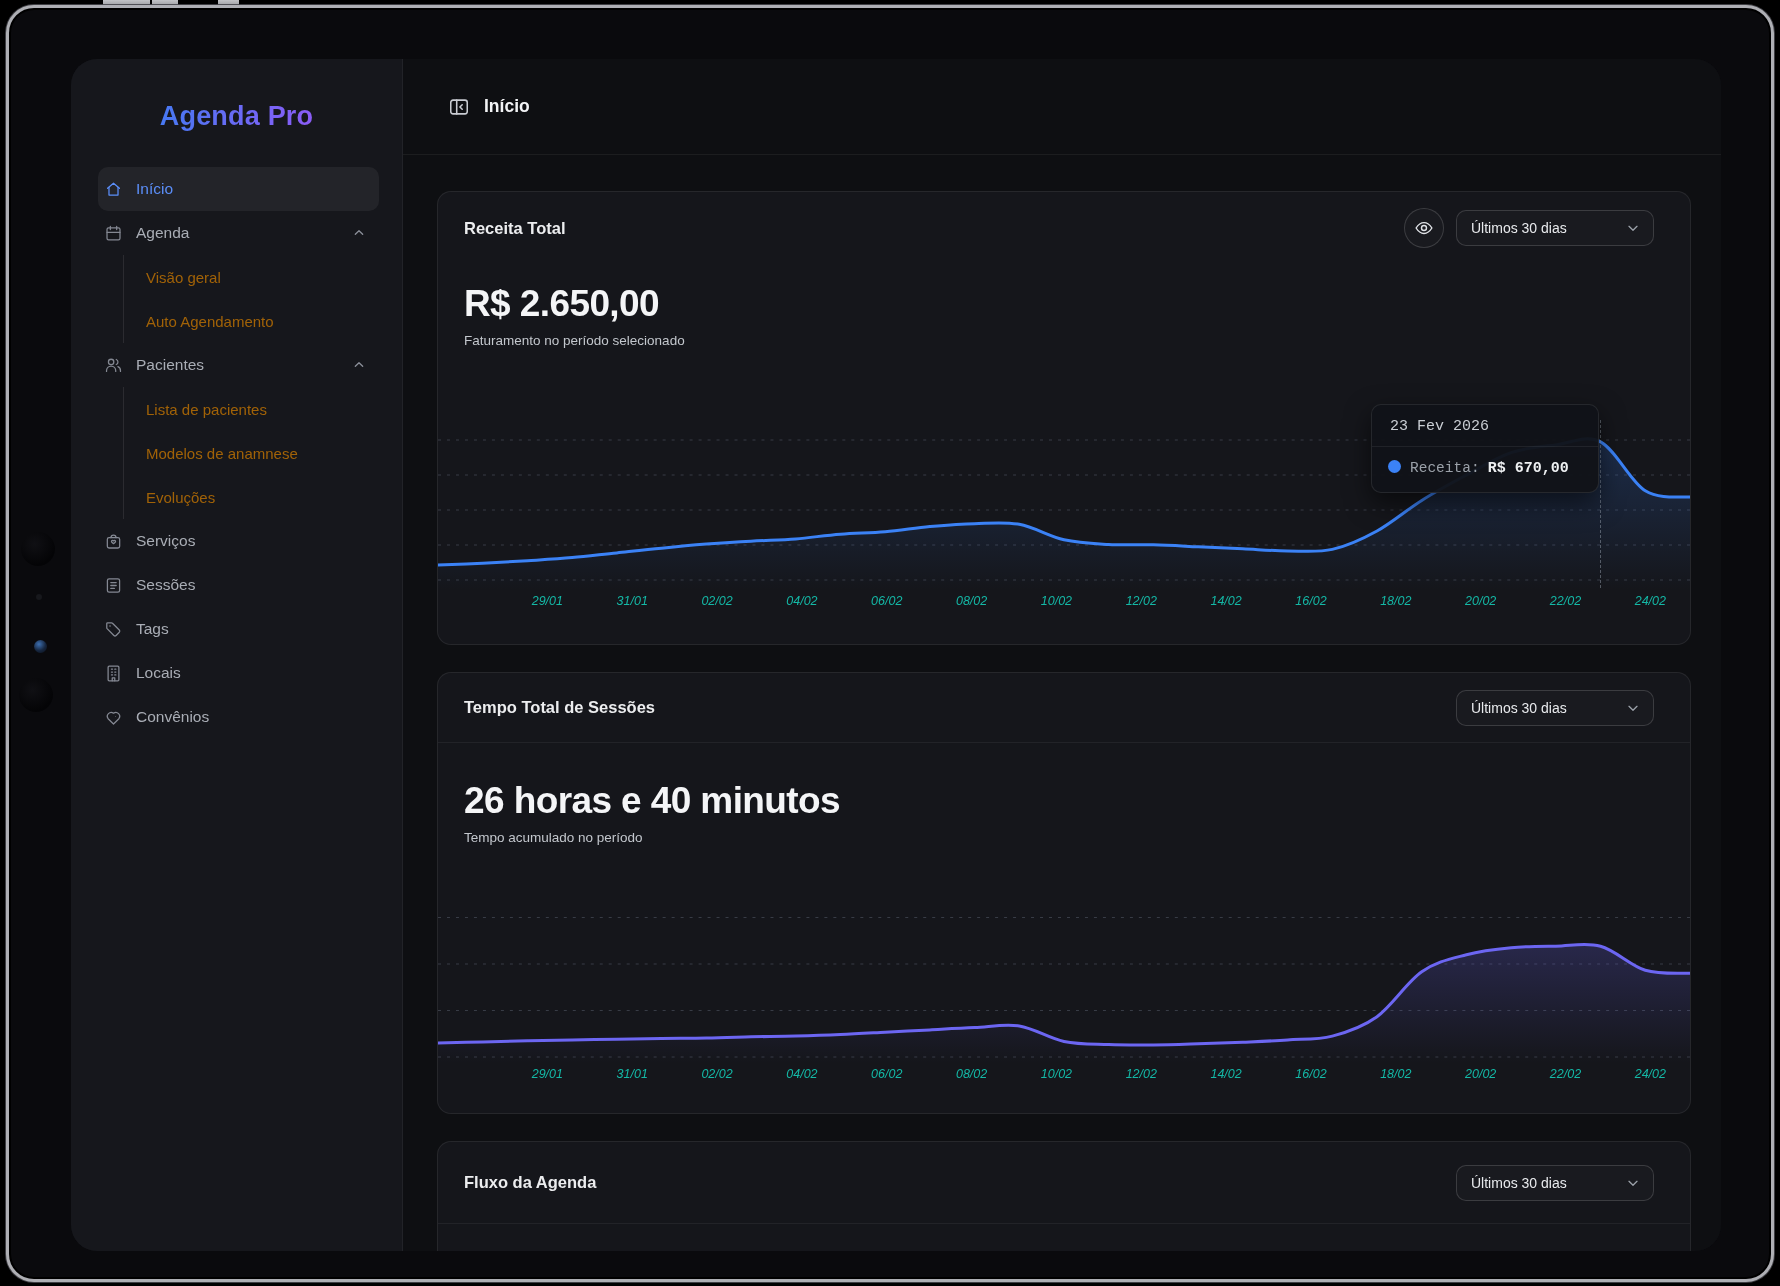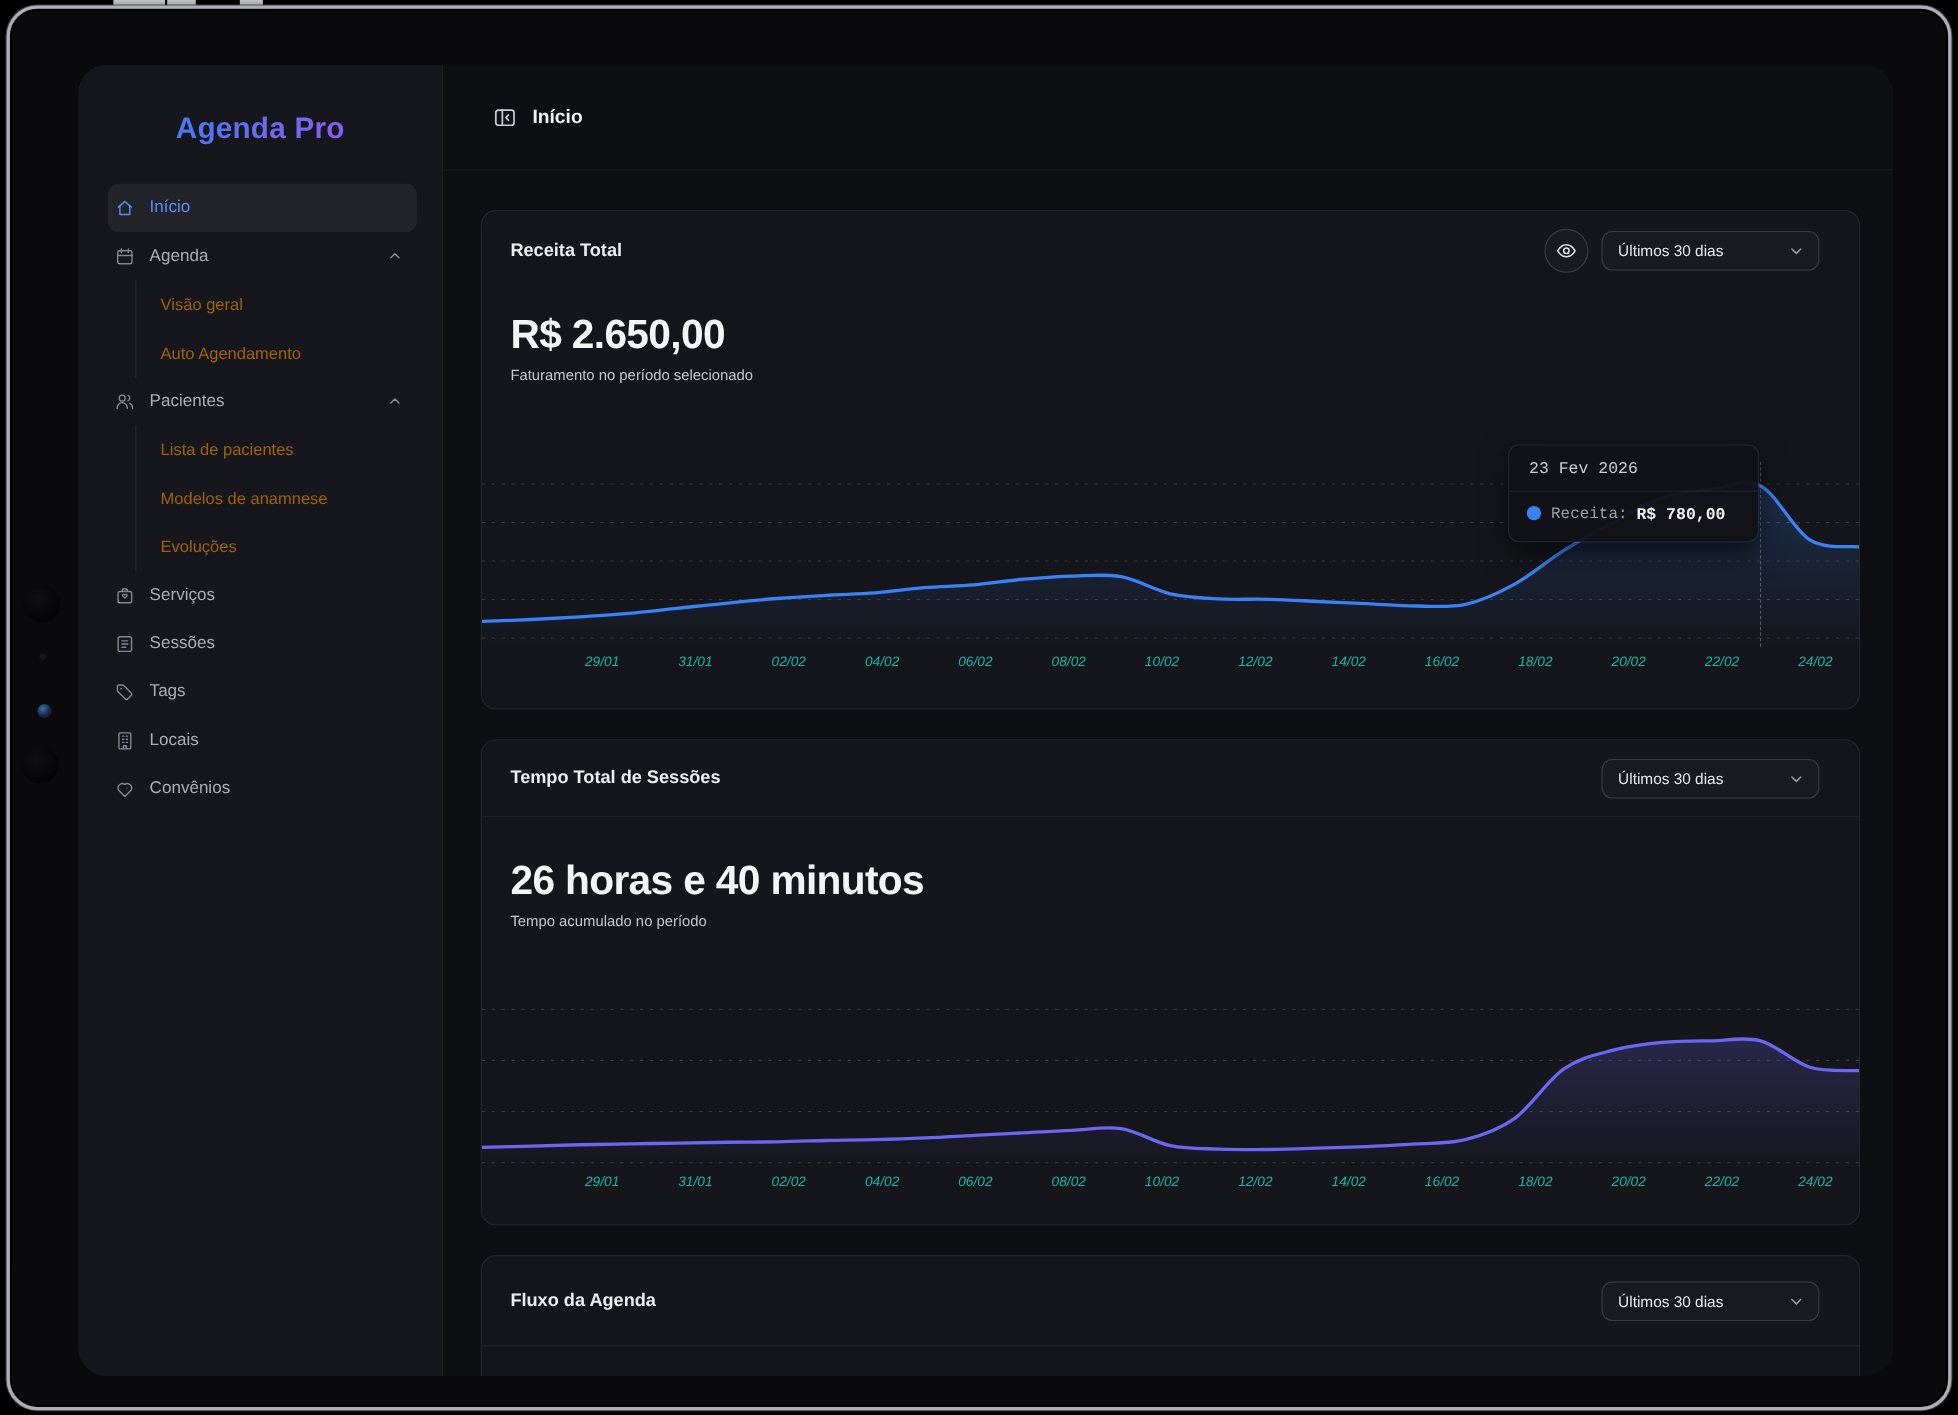--- a/index.html
+++ b/index.html
@@ -275,21 +275,21 @@
                   <line x1="0" x2="1254" y1="24.0" y2="24.0" stroke="rgba(148,163,184,0.28)" stroke-width="1" stroke-dasharray="3 6"></line>
                   <path d="M0.0,148.9C7.5,148.7,29.9,147.9,44.8,147.2C59.7,146.5,74.6,145.7,89.6,144.8C104.5,143.8,119.4,142.9,134.4,141.6C149.3,140.3,164.2,138.4,179.1,136.9C194.1,135.3,209.0,133.6,223.9,132.2C238.9,130.7,253.8,129.3,268.7,128.1C283.6,127.0,298.6,126.0,313.5,125.2C328.4,124.3,343.4,124.0,358.3,122.9C373.2,121.7,388.1,119.3,403.1,118.2C418.0,117.0,432.9,117.0,447.9,115.7C462.8,114.4,477.7,112.0,492.6,110.6C507.6,109.3,522.5,108.0,537.4,107.7C552.4,107.3,567.3,105.7,582.2,108.3C597.1,111.0,612.1,120.4,627.0,123.8C641.9,127.1,656.9,127.6,671.8,128.5C686.7,129.3,701.6,128.4,716.6,128.8C731.5,129.2,746.4,130.1,761.4,130.8C776.3,131.4,791.2,132.2,806.1,132.8C821.1,133.5,836.0,134.9,850.9,134.9C865.9,135.0,880.8,136.7,895.7,133.4C910.6,130.1,925.6,123.2,940.5,115.0C955.4,106.8,970.4,93.7,985.3,84.4C1000.2,75.0,1015.1,67.0,1030.1,59.0C1045.0,51.0,1059.9,41.6,1074.9,36.6C1089.8,31.6,1104.7,30.7,1119.6,28.9C1134.6,27.1,1149.5,18.3,1164.4,25.9C1179.4,33.6,1194.3,65.6,1209.2,74.8C1224.1,83.9,1246.5,80.0,1254.0,81.1 L1254,174 L0,174 Z" fill="url(#grad0)" stroke="none"></path>
                   <path d="M0.0,148.9C7.5,148.7,29.9,147.9,44.8,147.2C59.7,146.5,74.6,145.7,89.6,144.8C104.5,143.8,119.4,142.9,134.4,141.6C149.3,140.3,164.2,138.4,179.1,136.9C194.1,135.3,209.0,133.6,223.9,132.2C238.9,130.7,253.8,129.3,268.7,128.1C283.6,127.0,298.6,126.0,313.5,125.2C328.4,124.3,343.4,124.0,358.3,122.9C373.2,121.7,388.1,119.3,403.1,118.2C418.0,117.0,432.9,117.0,447.9,115.7C462.8,114.4,477.7,112.0,492.6,110.6C507.6,109.3,522.5,108.0,537.4,107.7C552.4,107.3,567.3,105.7,582.2,108.3C597.1,111.0,612.1,120.4,627.0,123.8C641.9,127.1,656.9,127.6,671.8,128.5C686.7,129.3,701.6,128.4,716.6,128.8C731.5,129.2,746.4,130.1,761.4,130.8C776.3,131.4,791.2,132.2,806.1,132.8C821.1,133.5,836.0,134.9,850.9,134.9C865.9,135.0,880.8,136.7,895.7,133.4C910.6,130.1,925.6,123.2,940.5,115.0C955.4,106.8,970.4,93.7,985.3,84.4C1000.2,75.0,1015.1,67.0,1030.1,59.0C1045.0,51.0,1059.9,41.6,1074.9,36.6C1089.8,31.6,1104.7,30.7,1119.6,28.9C1134.6,27.1,1149.5,18.3,1164.4,25.9C1179.4,33.6,1194.3,65.6,1209.2,74.8C1224.1,83.9,1246.5,80.0,1254.0,81.1" fill="none" stroke="#3b82f6" stroke-width="3" stroke-linecap="round"></path>
                 </svg>
               <div class="crosshair"></div>
               <div class="tooltip">
                 <div class="tt-date">23 Fev 2026</div>
                 <div class="tt-row">
                   <span class="tt-dot"></span>
                   <span class="tt-label">Receita:</span>
-                  <span class="tt-value">R$ 780,00</span>
+                  <span class="tt-value">R$ 670,00</span>
                 </div>
               </div>
             </div>
             <div class="xlabels">
                 <span>29/01</span>
                 <span>31/01</span>
                 <span>02/02</span>
                 <span>04/02</span>
                 <span>06/02</span>
                 <span>08/02</span>

